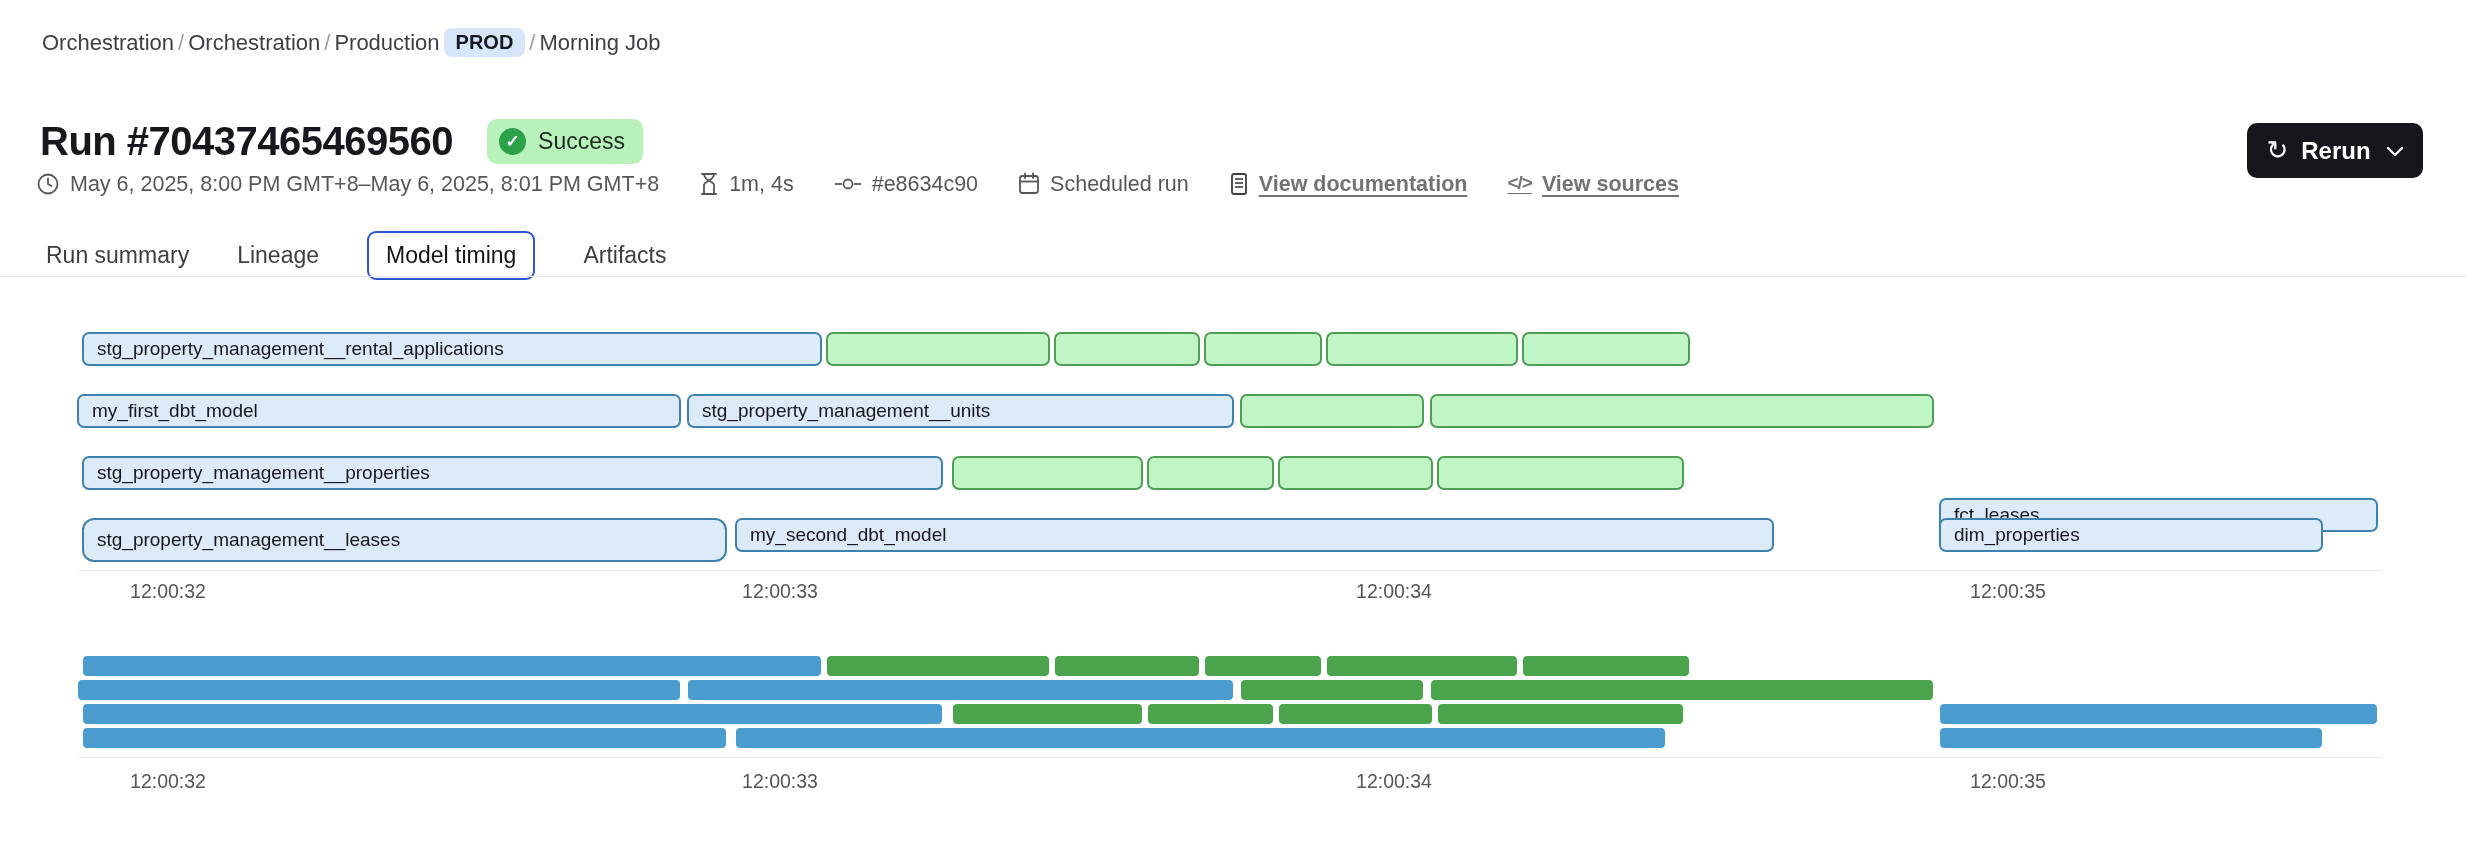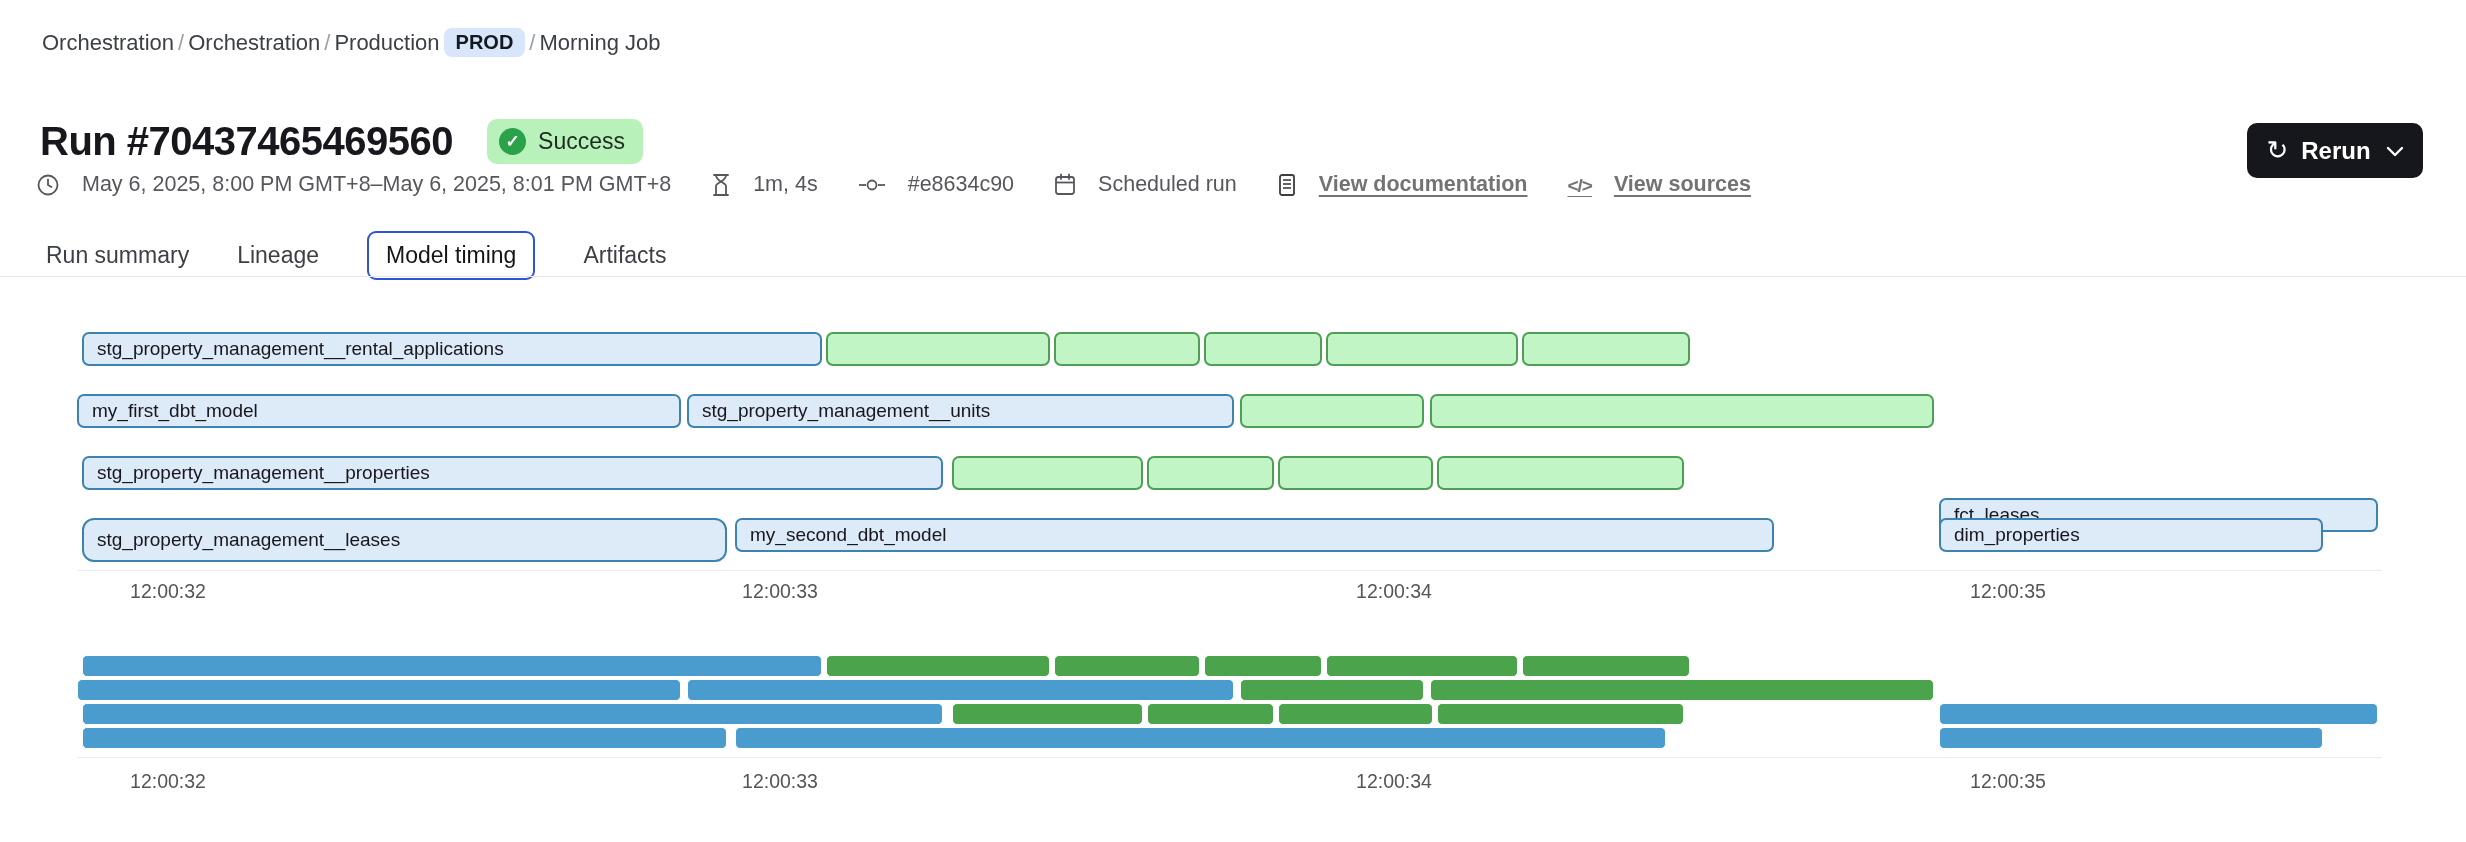--- a/index.html
+++ b/index.html
@@ -26,21 +26,21 @@
   .rerun-btn{position:absolute;left:2247px;top:123px;width:176px;height:55px;background:#16161d;
              border-radius:10px;display:flex;align-items:center;justify-content:center;gap:13px;
              color:#fff;cursor:pointer;}
   .rerun-icon{font-size:26px;line-height:1;transform:translateY(-1px);}
   .rerun-label{font-size:24px;font-weight:700;}
   .rerun-chevron{margin-left:2px;}
 
   
   .meta-row{position:absolute;left:36px;top:172px;display:flex;align-items:center;gap:40px;
             font-size:21.5px;color:#56575c;white-space:nowrap;}
-  .meta-item{display:flex;align-items:flex-end;gap:22px;}
+  .meta-item{display:flex;align-items:flex-start;gap:10px;}
   .meta-item svg{display:block;}
   .meta-link span{color:#737373;font-weight:700;text-decoration:underline;text-underline-offset:4px;}
   .code-glyph{font-size:19px;color:#56575c;letter-spacing:-1px;}
 
   
   .tabs{position:absolute;left:46px;top:231px;display:flex;align-items:center;gap:48px;font-size:23px;color:#3c3f45;}
   .tab{padding:10px 0;cursor:pointer;white-space:nowrap;}
   .tab.active{border:2.5px solid #2e56d4;border-radius:9px;padding:9px 17px;color:#141419;font-weight:500;}
   .tabs-divider{position:absolute;left:0;top:276px;width:2466px;height:1px;background:#e8e8ea;}
 

